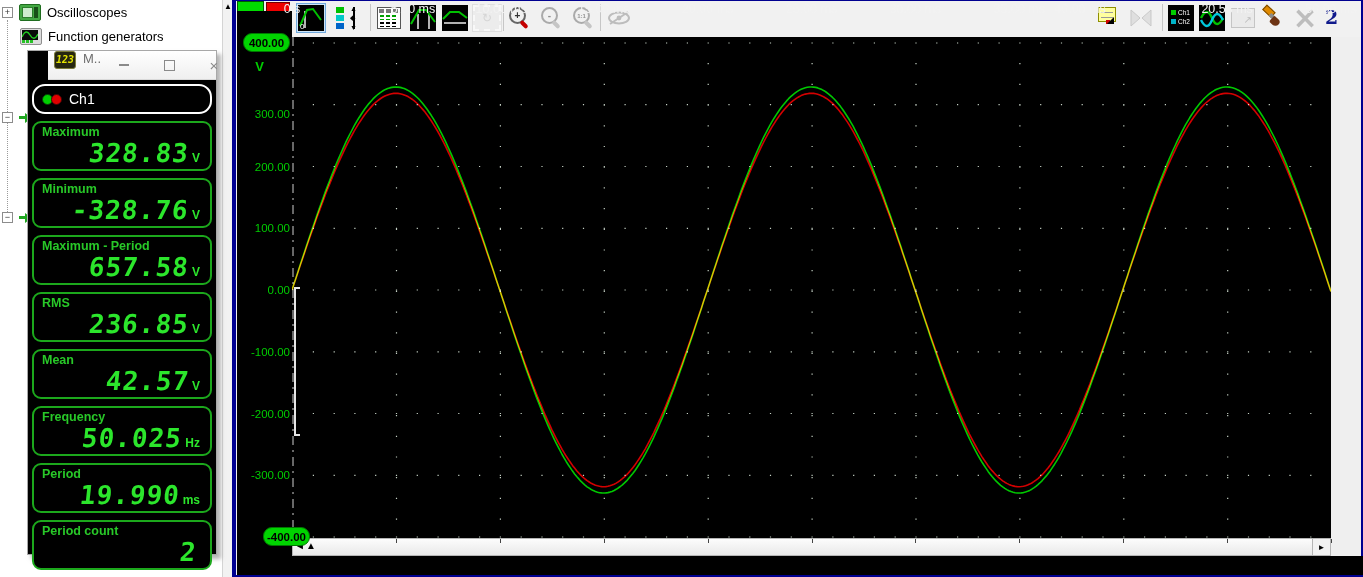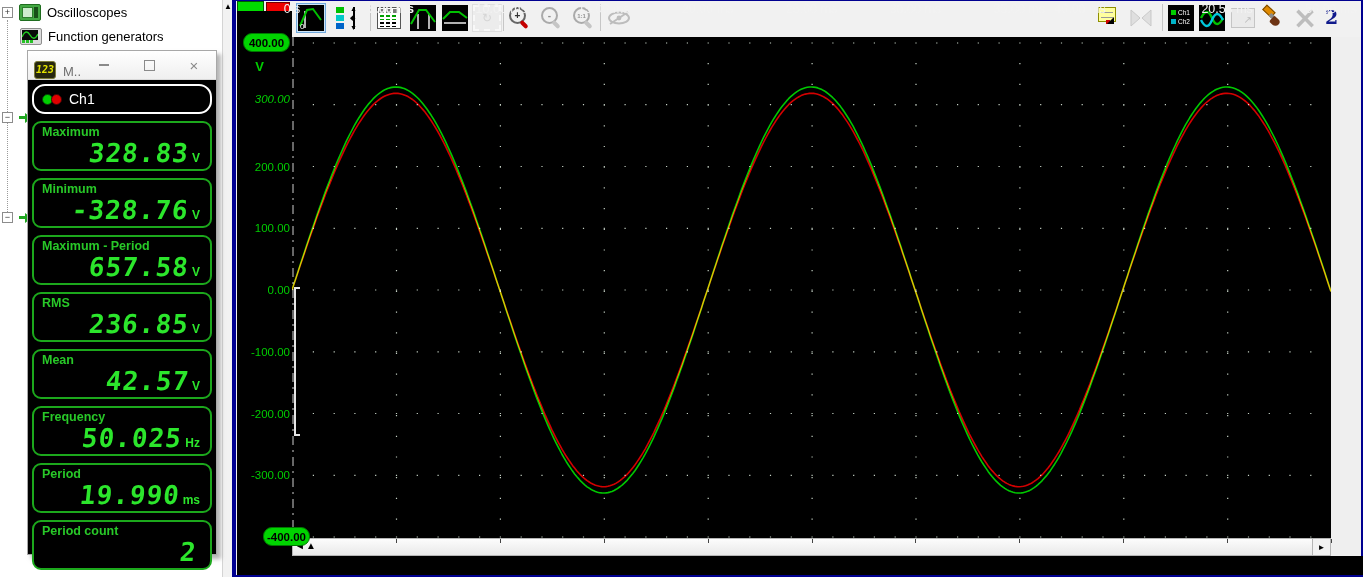--- a/index.html
+++ b/index.html
@@ -24,22 +24,22 @@
   .fg-icon .scr{position:absolute;left:1px;top:1px;width:16px;height:10px;background:#0a0a0a;}
   .fg-icon .dots{position:absolute;left:1px;bottom:1px;display:flex;gap:1px;}
   .fg-icon .dots i{width:3px;height:3px;background:#27c027;}
 
   #vscroll{position:absolute;left:222px;top:0;width:11px;height:577px;background:#f2f2f2;border-left:1px solid #d4d4d4;box-sizing:border-box;}
   #vscroll .up{display:block;text-align:center;font-size:8px;color:#000;padding-top:2px;}
 
   
   #meter{position:absolute;left:27px;top:50px;width:188px;height:503px;background:#000;
          border:1px solid #a8a8a8;box-sizing:content-box;box-shadow:4px 4px 4px rgba(120,120,120,.55);}
-  #meter .titlebar{height:28px;background:linear-gradient(#ffffff,#efefef);display:flex;align-items:flex-end;
-                   border-bottom:1px solid #d9d9d9;position:relative;}
+  #meter .titlebar{height:28px;background:linear-gradient(#ffffff,#efefef);display:flex;align-items:flex-start;
+                   border-bottom:1px solid #d9d9d9;position:relative;margin-left:20px;}
   .m-ico{width:20px;height:16px;margin-left:6px;background:#262610;border:1px solid #7d7d3a;border-radius:3px;
          color:#e4e400;font:italic bold 10px "DejaVu Sans Mono",monospace;text-align:center;line-height:15px;}
   .m-title{color:#6f6f6f;font-size:13px;margin-left:7px;}
   .wbtn{position:absolute;top:6px;width:16px;height:16px;display:flex;align-items:center;justify-content:center;color:#8a8a8a;}
   .wbtn.min{left:68px;} .wbtn.max{left:113px;} .wbtn.cls{left:158px;font-size:15px;}
   .wbtn.min i{width:10px;border-bottom:2px solid #8a8a8a;}
   .wbtn.max i{width:9px;height:9px;border:1.6px solid #8a8a8a;}
   #meter .body{padding:4px 4px 0 4px;display:flex;flex-direction:column;gap:7px;}
   .ch-block{height:26px;background:#000;border:2px solid #fff;border-radius:13px;display:flex;align-items:center;padding:0 8px;}
   .led{width:9px;height:9px;border-radius:50%;}
@@ -402,29 +402,29 @@
         <span class="sb-tick" style="left: 726.3px;"></span>
         <span class="sb-tick" style="left: 830.2px;"></span>
         <span class="sb-tick" style="left: 934.1px;"></span>
         <span class="sb-tick" style="left: 1038px;"></span>
       </div>
 
     <div id="xband"></div>
   <div class="ybadge" style="top: 33px;">400.00</div>
       <div class="ybadge" style="top: 527px; margin-left: 20px;">-400.00</div>
       <div class="yunit" style="top: 59px;">V</div>
-      <div class="ytick" style="top: 93px; font-style: italic;">300.00</div>
+      <div class="ytick" style="top: 108px;">300.00</div>
       <div class="ytick" style="top: 160.5px;">200.00</div>
       <div class="ytick" style="top: 222.25px;">100.00</div>
       <div class="ytick" style="top: 284px;">0.00</div>
       <div class="ytick" style="top: 345.75px;">-100.00</div>
       <div class="ytick" style="top: 407.5px;">-200.00</div>
       <div class="ytick" style="top: 469.25px;">-300.00</div>
       <div class="xtick" style="left: 15px;">0 s</div>
-      <div class="xtick" style="left: 114px; font-weight: bold;">5.00 ms</div>
+      <div class="xtick" style="left: 136px;">5.00 ms</div>
       <div class="xtick" style="left: 205px; text-align: right;">10.00 ms</div>
       <div class="xtick" style="left: 326.7px;">15.00 ms</div>
       <div class="xtick" style="left: 430.6px;">20.00 ms</div>
       <div class="xtick" style="left: 534.5px;">25.00 ms</div>
       <div class="xtick" style="left: 638.4px;">30.00 ms</div>
       <div class="xtick" style="left: 742.3px;">35.00 ms</div>
       <div class="xtick" style="left: 803px;">40.00 ms</div>
       <div class="xtick" style="left: 950.1px;">20.58 ms</div>
       <div class="xtick" style="left: 1054px;">50.00 ms</div>
     </div>

